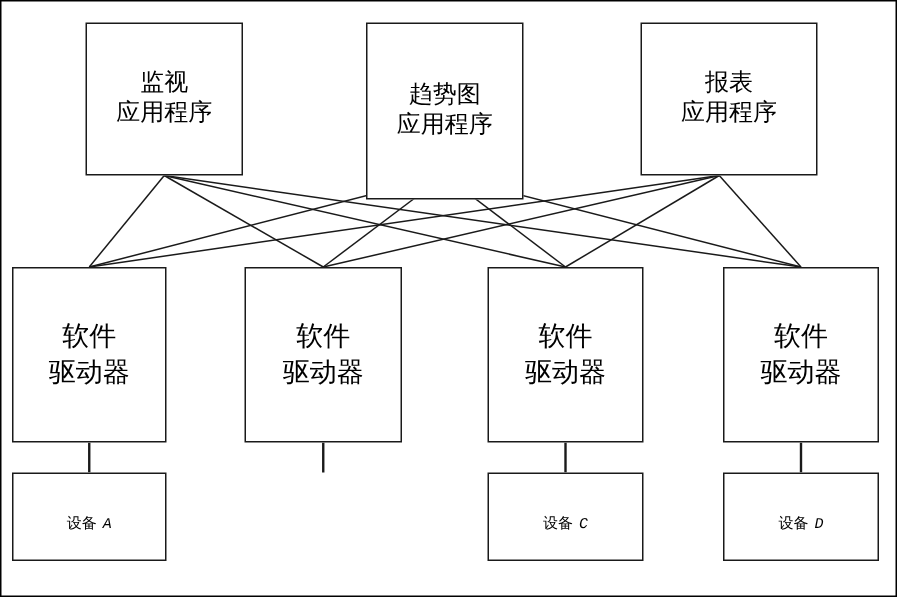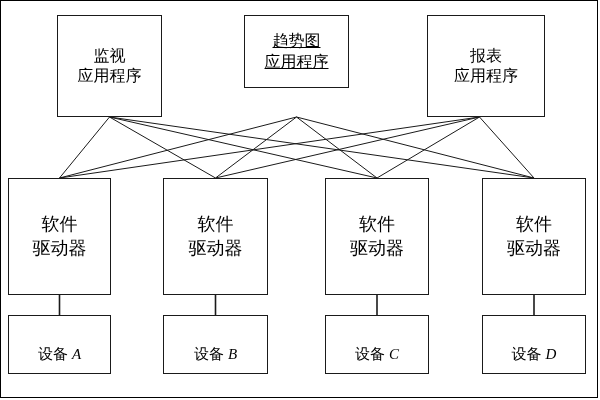--- a/index.html
+++ b/index.html
@@ -48,21 +48,22 @@
     display: block;
     white-space: pre-line;
   }
   .app-node {
     font-size: 16px;
   }
   .driver-node {
     font-size: 18px;
   }
   .device-node {
-    font-size: 15px;
+    font-size: 10px;
+    font-family: Liberation Mono, monospace;
   }
   .device-node .dev-word { font-style: normal; }
   .device-node .dev-letter {
     font-style: italic;
     padding-left: 4px;
   }
 </style>
 </head>
 <body>
 
@@ -86,21 +87,21 @@
       <line x1="59.5" y1="295" x2="59.5" y2="315" stroke="#1a1a1a" stroke-width="1.6"></line>
       <line x1="215.5" y1="295" x2="215.5" y2="315" stroke="#1a1a1a" stroke-width="1.6"></line>
       <line x1="377" y1="295" x2="377" y2="315" stroke="#1a1a1a" stroke-width="1.6"></line>
       <line x1="534" y1="295" x2="534" y2="315" stroke="#1a1a1a" stroke-width="1.6"></line>
     </svg>
 
   <div class="node app-node" style="left: 57px; top: 15px; width: 105px; height: 102px;">
     <span class="node-label">监视
 应用程序</span>
   </div>
-  <div class="node app-node" style="left: 244px; top: 15px; width: 105px; height: 73px; text-decoration: underline;">
+  <div class="node app-node" style="left: 244px; top: 15px; width: 105px; height: 118px;">
     <span class="node-label">趋势图
 应用程序</span>
   </div>
   <div class="node app-node" style="left: 427px; top: 15px; width: 118px; height: 102px;">
     <span class="node-label">报表
 应用程序</span>
   </div>
 
   <div class="node driver-node" style="left: 8px; top: 178px; width: 103px; height: 117px;">
     <span class="node-label">软件
@@ -117,25 +118,20 @@
   <div class="node driver-node" style="left: 482px; top: 178px; width: 104px; height: 117px;">
     <span class="node-label">软件
 驱动器</span>
   </div>
 
   <div class="node device-node" style="left: 8px; top: 315px; width: 103px; height: 59px;">
     <span class="node-label">
       <span class="dev-word">设备</span><span class="dev-letter">A</span>
     </span>
   </div>
-  <div class="node device-node" style="left: 163px; top: 315px; width: 105px; height: 59px;">
-    <span class="node-label">
-      <span class="dev-word">设备</span><span class="dev-letter">B</span>
-    </span>
-  </div>
   <div class="node device-node" style="left: 325px; top: 315px; width: 104px; height: 59px;">
     <span class="node-label">
       <span class="dev-word">设备</span><span class="dev-letter">C</span>
     </span>
   </div>
   <div class="node device-node" style="left: 482px; top: 315px; width: 104px; height: 59px;">
     <span class="node-label">
       <span class="dev-word">设备</span><span class="dev-letter">D</span>
     </span>
   </div>

